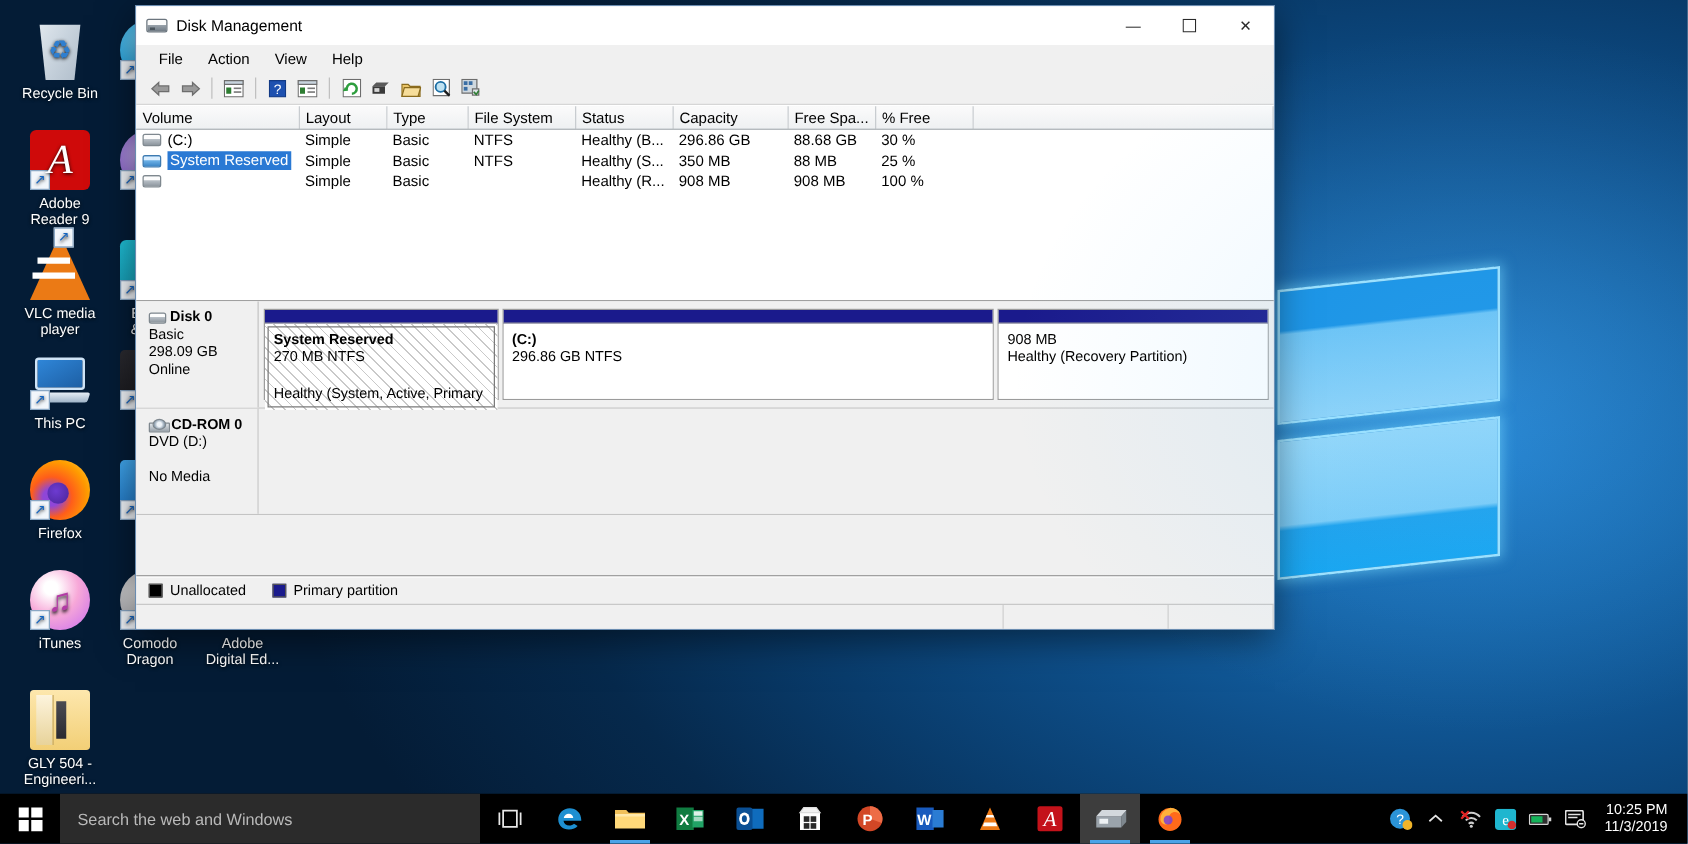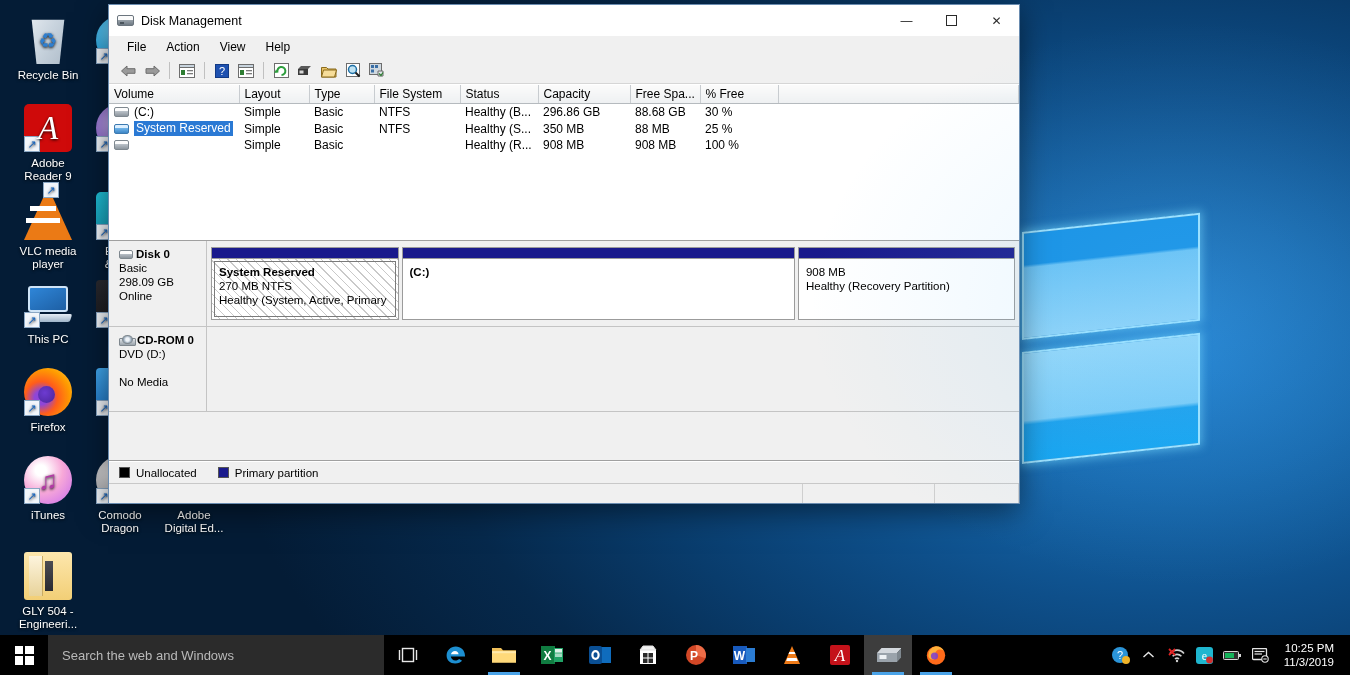--- a/index.html
+++ b/index.html
@@ -497,29 +497,30 @@
                 <div>298.09 GB</div>
                 <div>Online</div>
               </div>
               <div class="partbar">
                 <div class="part selected" style="width: 23.5%;">
                   <div class="capbar"></div>
                   <div class="pbody">
                     <div class="txt">
                       <div class="pname">System Reserved</div>
                       <div>270 MB NTFS</div>
-                      <div style="white-space: nowrap; overflow: hidden;">Healthy (System, Active, Primary</div>
+                      <div style="white-space: nowrap; overflow: hidden; margin-top: 15px;">Healthy (System, Active, Primary</div>
                     </div>
                   </div>
                 </div>
                 <div class="part" style="width: 49.3%;">
                   <div class="capbar"></div>
                   <div class="pbody">
                     <div class="txt">
                       <div class="pname">(C:)</div>
+                      <div>296.86 GB NTFS</div>
                     </div>
                   </div>
                 </div>
                 <div class="part" style="width: 27.2%;">
                   <div class="capbar"></div>
                   <div class="pbody">
                     <div class="txt">
                       <div class="pname" style="height: 0px;"></div>
                       <div>908 MB</div>
                       <div style="white-space: nowrap; overflow: hidden;">Healthy (Recovery Partition)</div>

